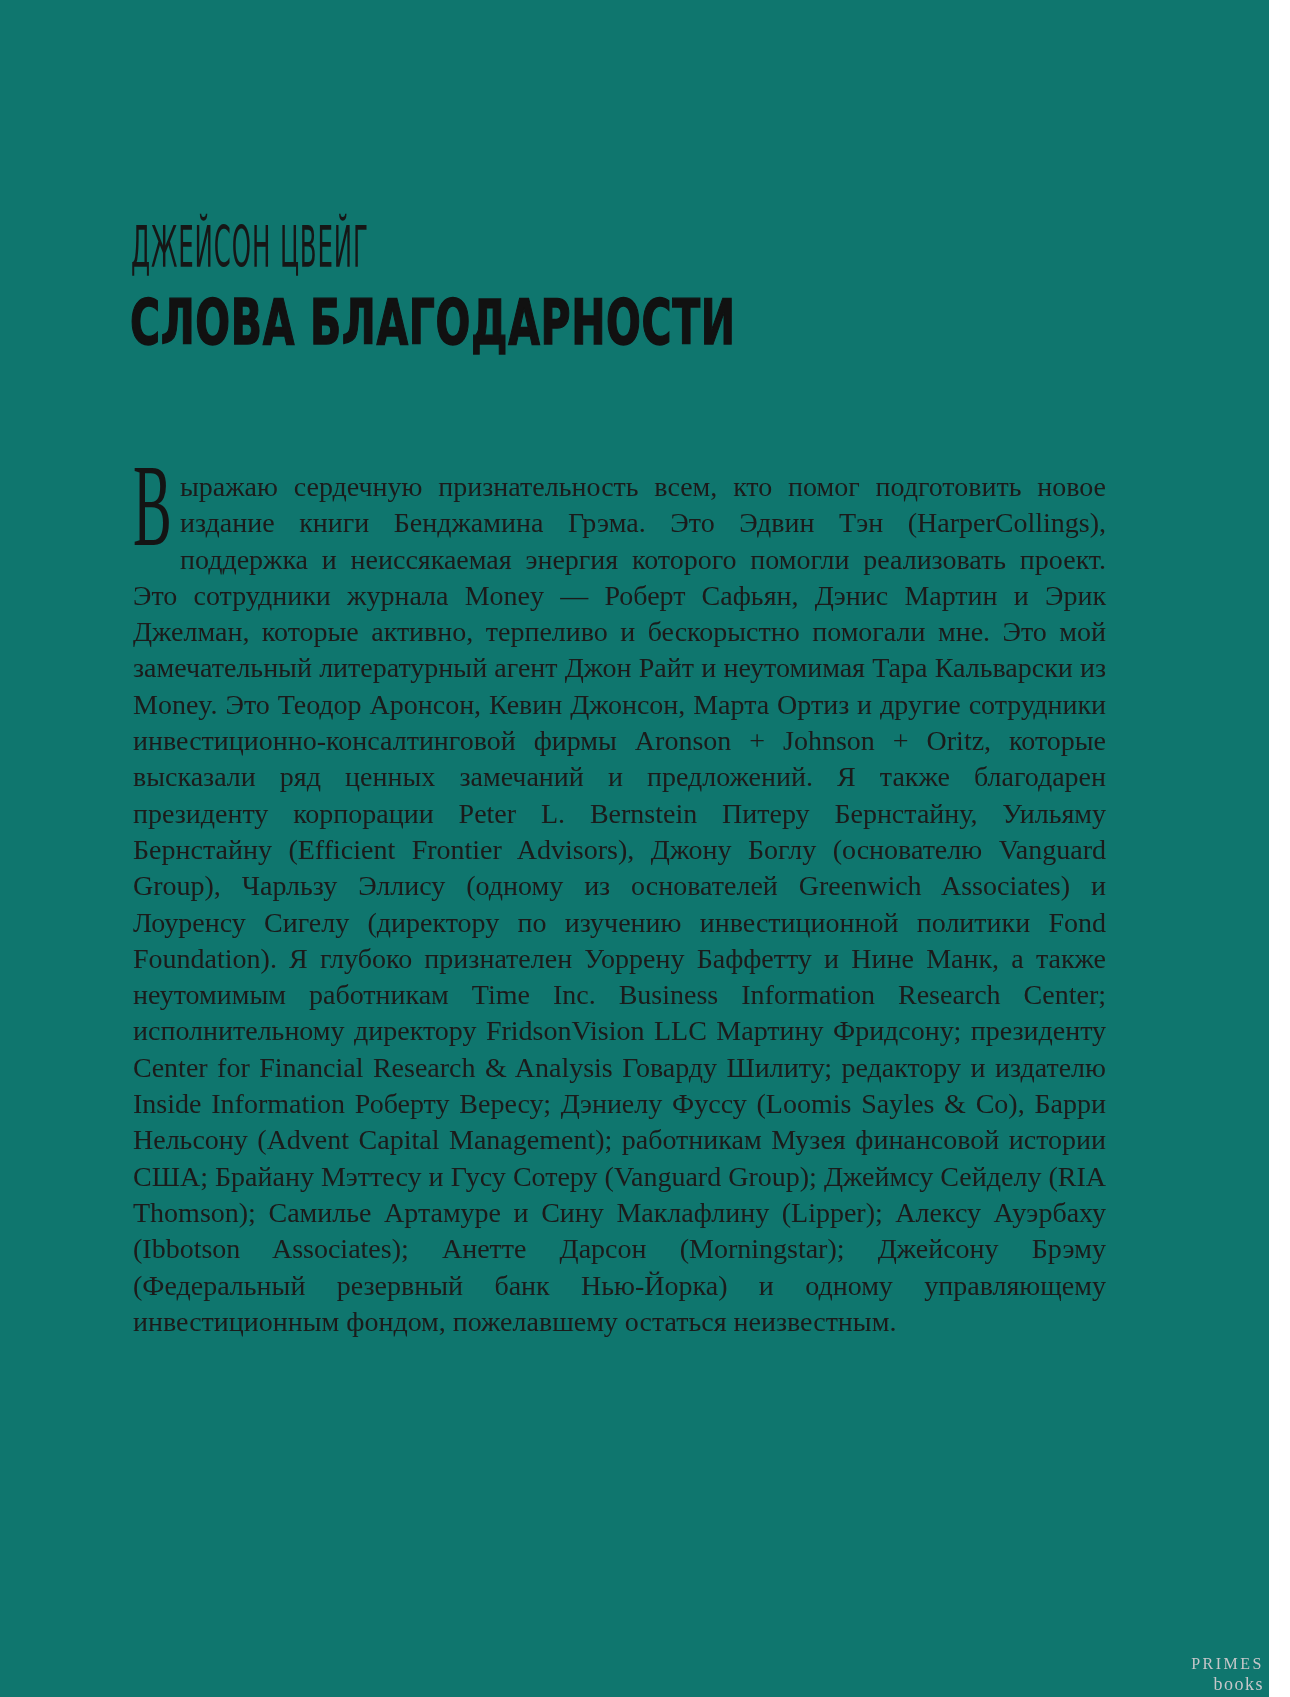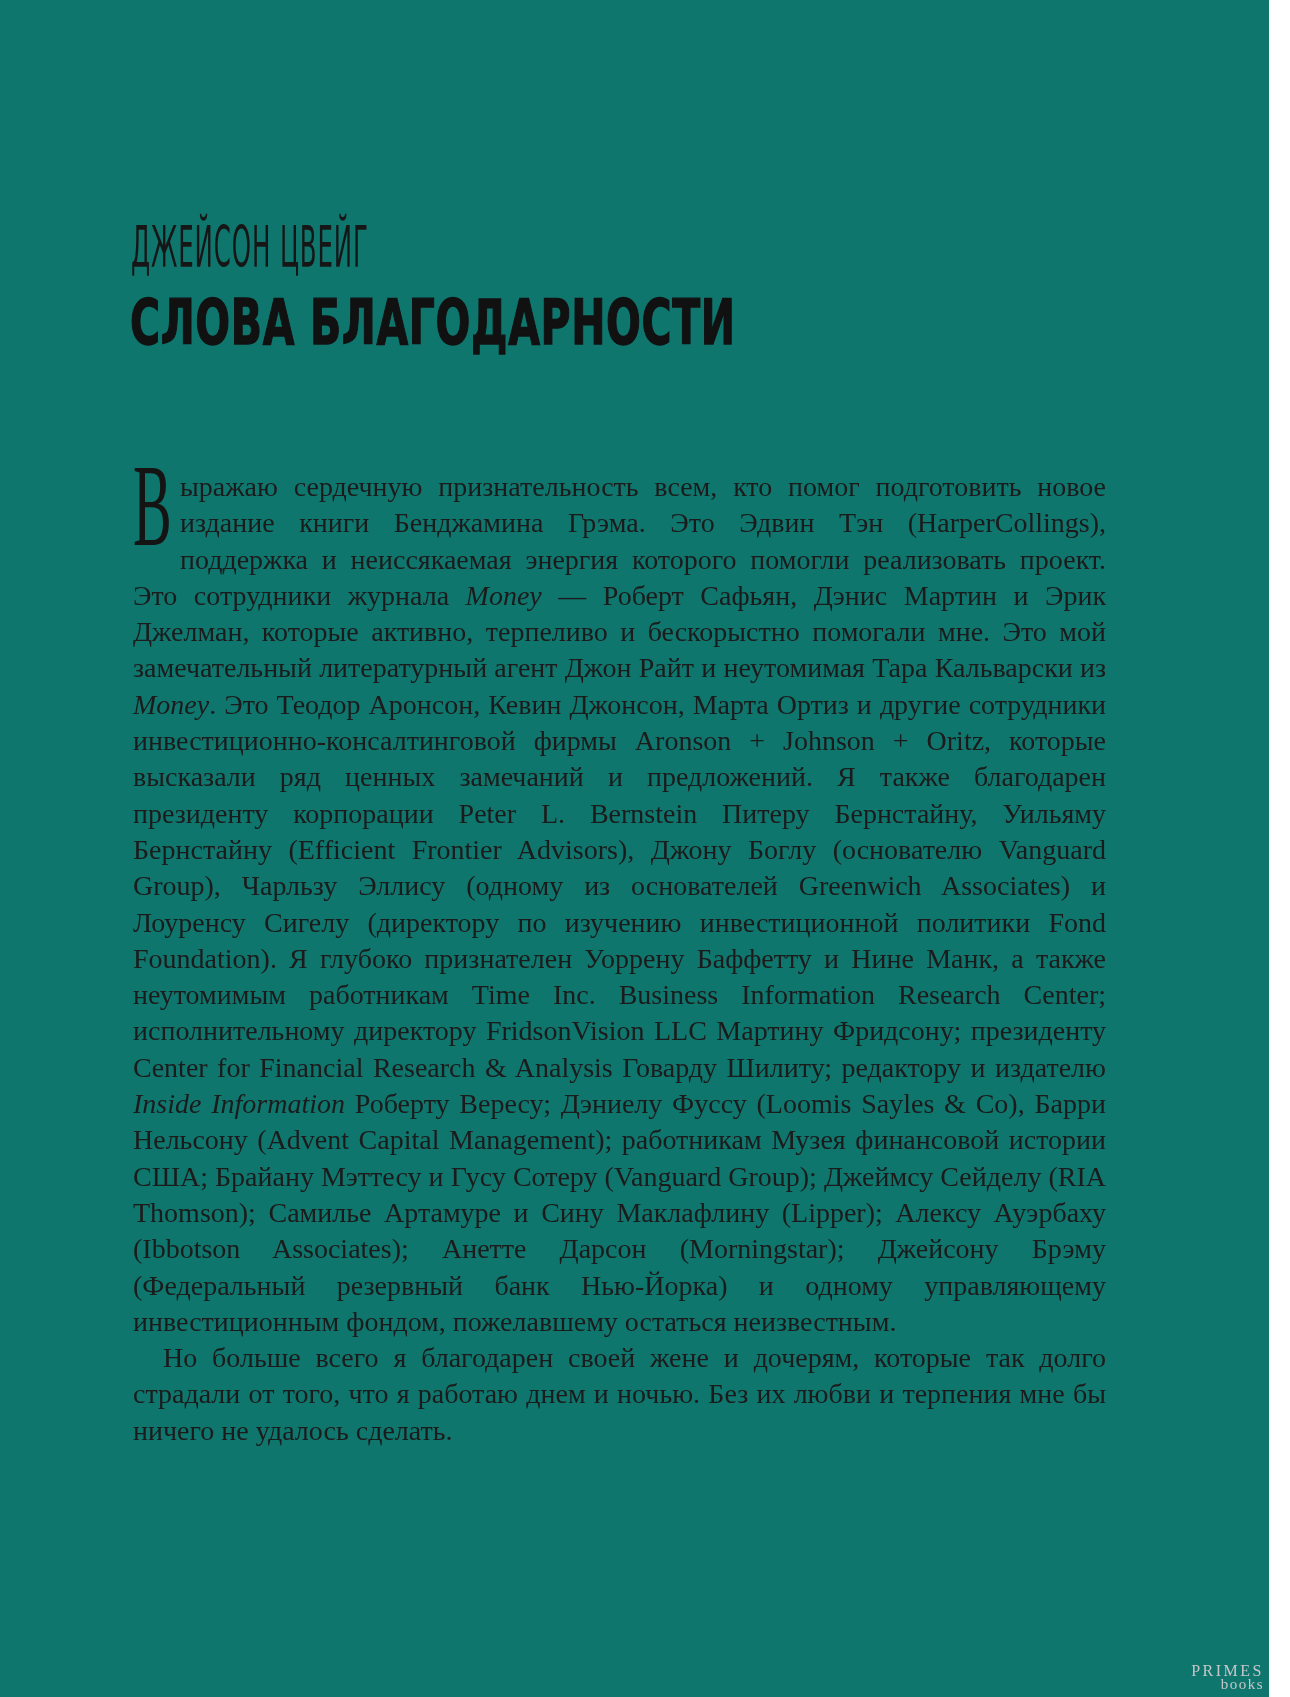--- a/index.html
+++ b/index.html
@@ -30,55 +30,54 @@
   }
   
   .textblock{
     position:absolute;left:133px;top:469px;width:973px;
     font-size:28px;line-height:36.3px;color:#1b1b1b;
     text-align:justify;
     hyphens:none;
   }
   .textblock p{margin:0;padding:0;}
   .textblock p.indent{text-indent:30px;}
-  .it{font-style:italic;}
+  .it{}
   .drop-cap{
     float:left;
     width:38px;height:74px;
     margin:0 9px 0 0;
     font-size:116px;line-height:74px;
     color:#141414;
   }
   .drop-cap-inner{
     display:inline-block;
     transform:scaleX(0.5);
     transform-origin:left top;
   }
   
   .watermark{
     position:absolute;right:5px;bottom:6px;
     font-family:Liberation Serif, serif;
     text-align:right;color:#c7c7ca;
     line-height:13px;
   }
   .watermark .wm1{font-size:16px;letter-spacing:2.5px;}
-  .watermark .wm2{font-size:15px;letter-spacing:1.5px;margin-top:1px;}
+  .watermark .wm2{font-size:18px;letter-spacing:1.5px;margin-top:8px;}
 </style>
 </head>
 <body>
 
 <div class="page">
 
   <div class="author">ДЖЕЙСОН ЦВЕЙГ</div>
 
   <div class="chapter-title">СЛОВА БЛАГОДАРНОСТИ</div>
 
   <div class="textblock">
       <p><span class="drop-cap"><span class="drop-cap-inner">В</span></span><span>ыражаю сердечную признательность всем, кто помог подготовить новое издание книги Бенджамина Грэма. Это Эдвин Тэн (HarperCollings), поддержка и неиссякаемая энергия которого помогли реализовать проект. Это сотрудники журнала </span><span class="it">Money</span><span> — Роберт Сафьян, Дэнис Мартин и Эрик Джелман, которые активно, терпеливо и бескорыстно помогали мне. Это мой замечательный литературный агент Джон Райт и неутомимая Тара Кальварски из </span><span class="it">Money</span><span>. Это Теодор Аронсон, Кевин Джонсон, Марта Ортиз и другие сотрудники инвестиционно-консалтинговой фирмы Aronson + Johnson + Oritz, которые высказали ряд ценных замечаний и предложений. Я также благодарен президенту корпорации Peter L. Bernstein Питеру Бернстайну, Уильяму Бернстайну (Efficient Frontier Advisors), Джону Боглу (основателю Vanguard Group), Чарльзу Эллису (одному из основателей Greenwich Associates) и Лоуренсу Сигелу (директору по изучению инвестиционной политики Fond Foundation). Я глубоко признателен Уоррену Баффетту и Нине Манк, а также неутомимым работникам Time Inc. Business Information Research Center; исполнительному директору FridsonVision LLC Мартину Фридсону; президенту Center for Financial Research &amp; Analysis Говарду Шилиту; редактору и издателю </span><span class="it">Inside Information</span><span> Роберту Вересу; Дэниелу Фуссу (Loomis Sayles &amp; Co), Барри Нельсону (Advent Capital Management); работникам Музея финансовой истории США; Брайану Мэттесу и Гусу Сотеру (Vanguard Group); Джеймсу Сейделу (RIA Thomson); Самилье Артамуре и Сину Маклафлину (Lipper); Алексу Ауэрбаху (Ibbotson Associates); Анетте Дарсон (Morningstar); Джейсону Брэму (Федеральный резервный банк Нью-Йорка) и одному управляющему инвестиционным фондом, пожелавшему остаться неизвестным.</span></p>
-      <p class="indent"><span>Но больше всего я благодарен своей жене и дочерям, которые так долго страдали от того, что я работаю днем и ночью. Без их любви и терпения мне бы ничего не удалось сделать.</span></p>
     </div>
 
   <div class="watermark">
     <div class="wm1">PRIMES</div>
     <div class="wm2">books</div>
   </div>
 
 </div>
 
 </body></html>

